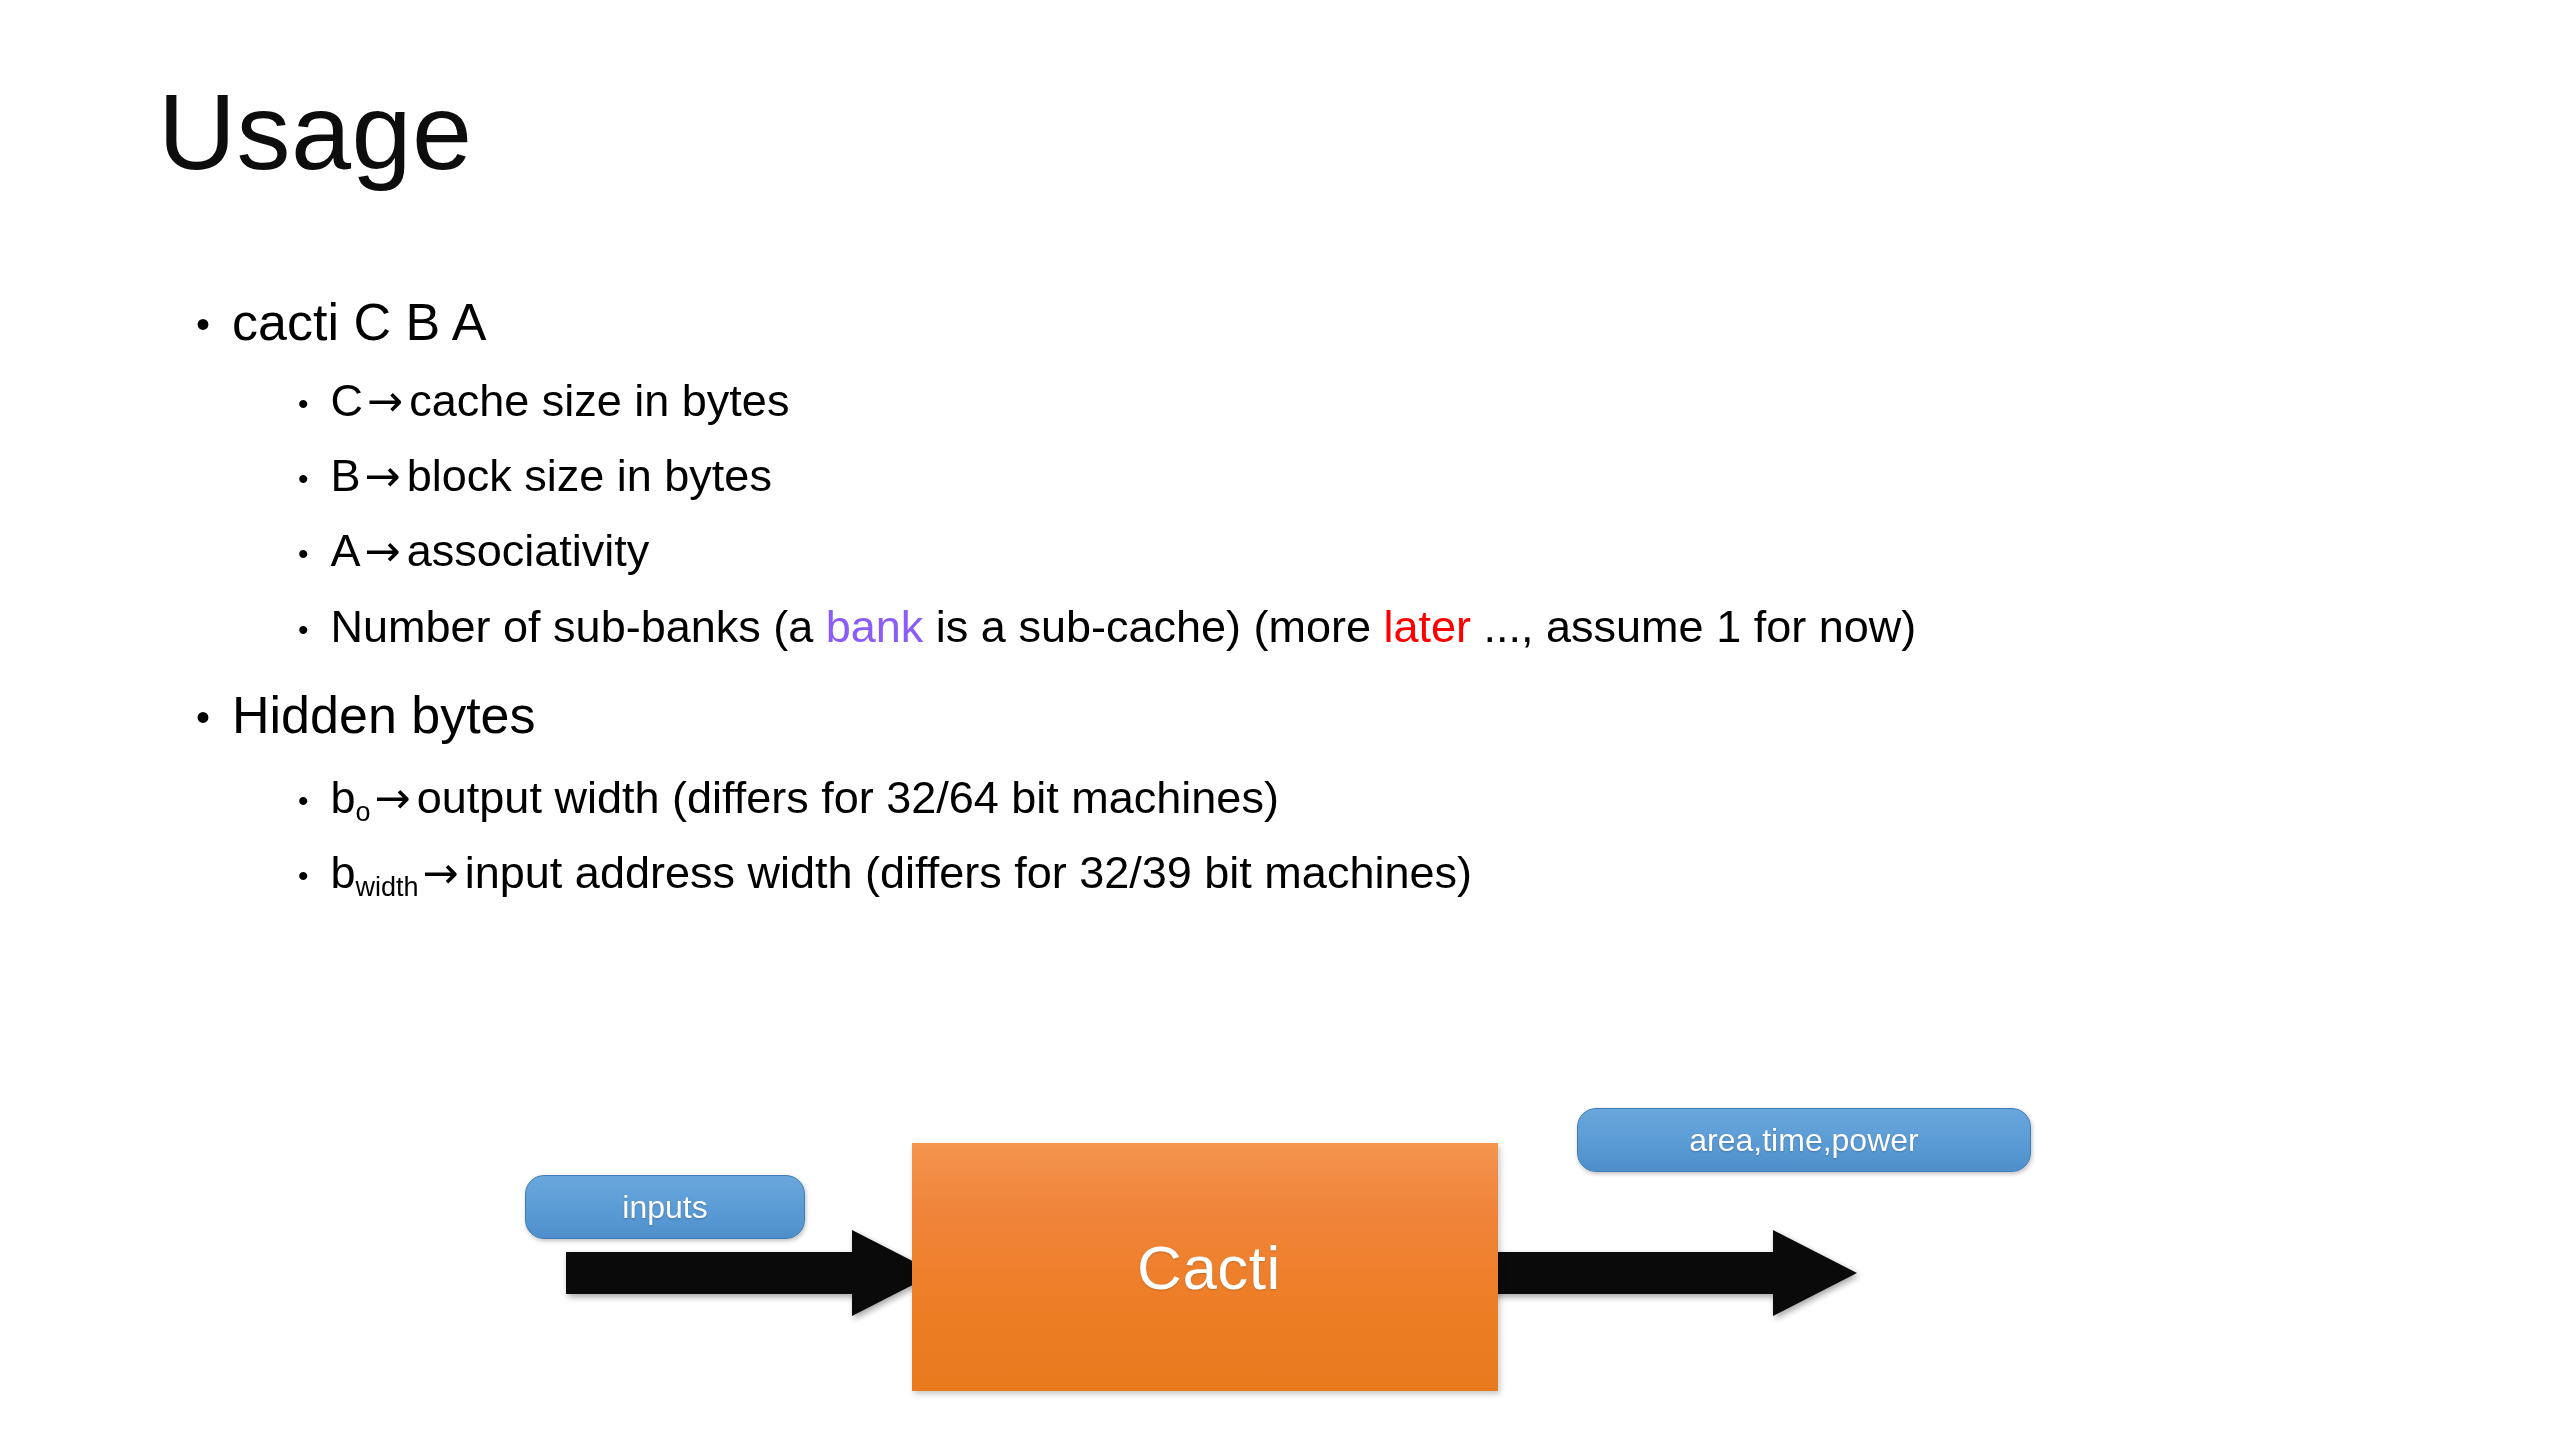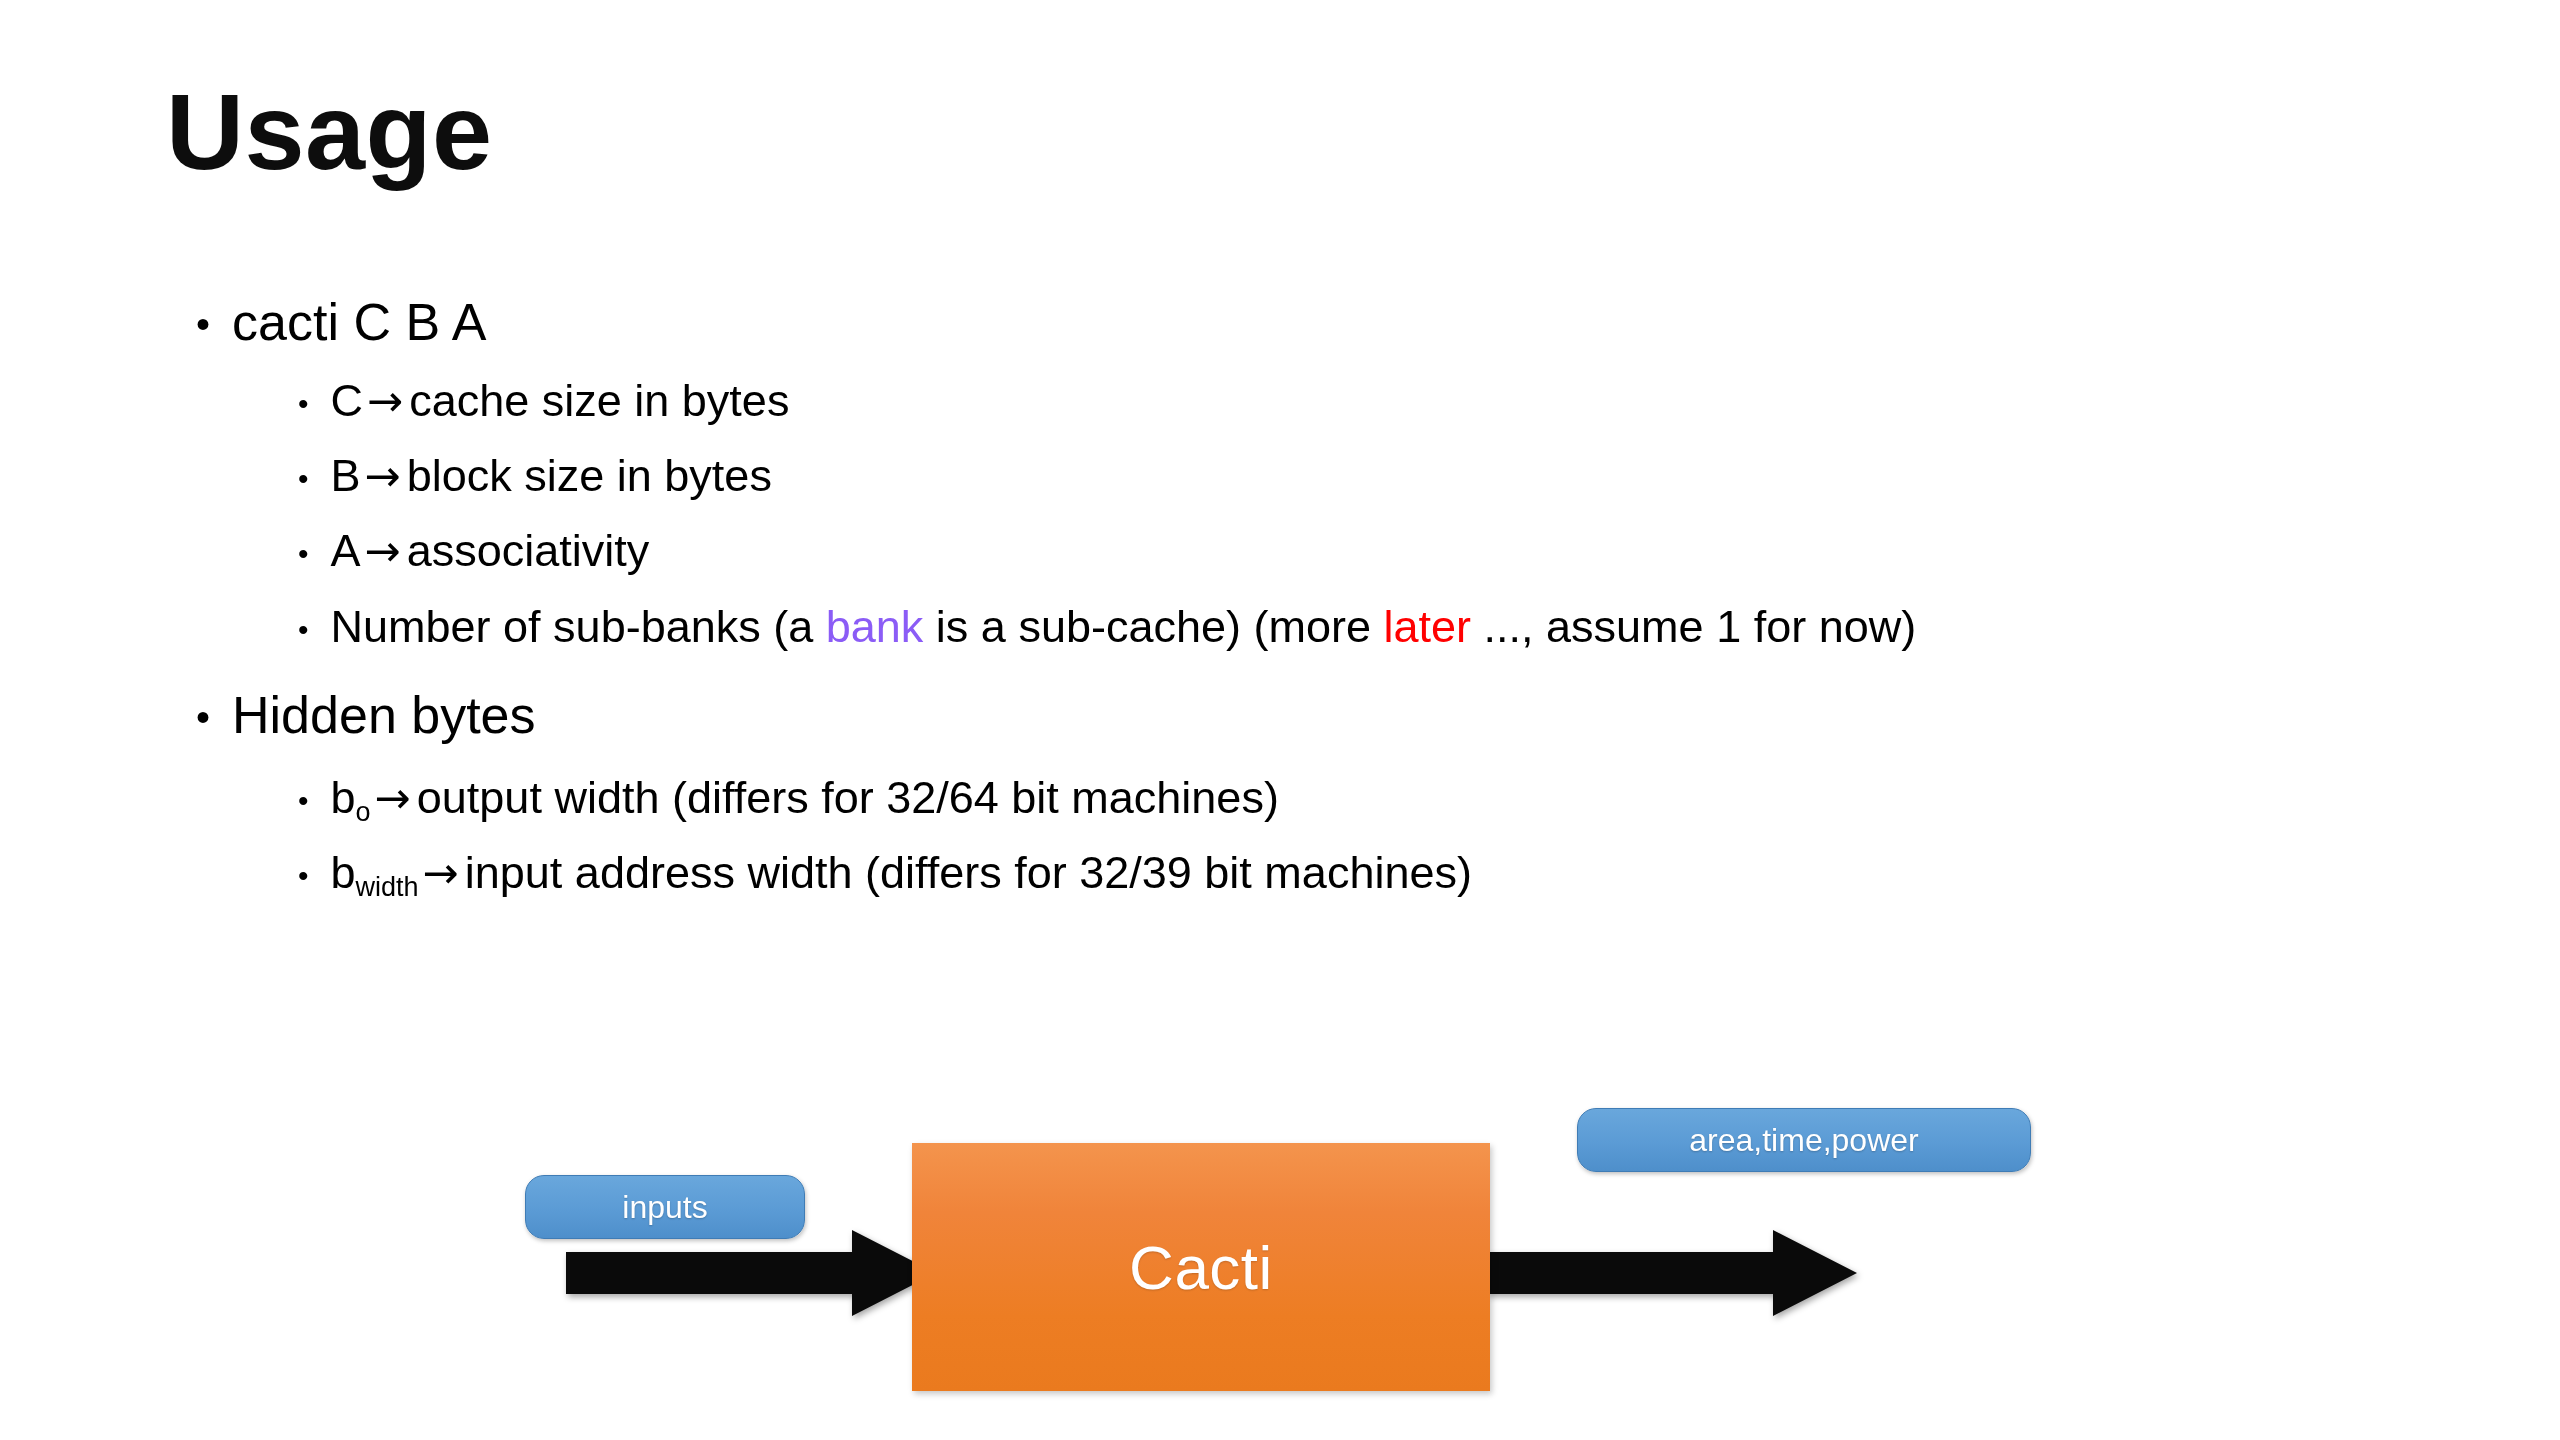--- a/index.html
+++ b/index.html
@@ -19,25 +19,25 @@
 
   .slide {
     position: absolute;
     inset: 0;
     background: #ffffff;
   }
 
   
   .slide-title {
     position: absolute;
-    left: 166px;
+    left: 158px;
     top: 72px;
     font-size: 108px;
     line-height: 1.12;
-    font-weight: 700;
+    font-weight: 400;
     letter-spacing: 0.5px;
     color: #0d0d0d;
     white-space: nowrap;
   }
 
   
   .body-list {
     position: absolute;
     left: 0;
     top: 296px;
@@ -117,20 +117,21 @@
     position: absolute;
     left: 912px;
     top: 1143px;
     width: 578px;
     height: 248px;
     background: linear-gradient(to bottom, #f4944d 0%, #f0843a 28%, #ed7d23 70%, #ea7a1e 100%);
     box-shadow: 2px 3px 6px rgba(0,0,0,0.22);
     display: flex;
     align-items: center;
     justify-content: center;
+    padding-left: 8px;
   }
   .cacti-box .cacti-label {
     color: #ffffff;
     font-size: 62px;
     font-weight: 400;
     letter-spacing: 0.5px;
     text-shadow: 0 1px 2px rgba(0,0,0,0.18);
   }
 
   .pill {

